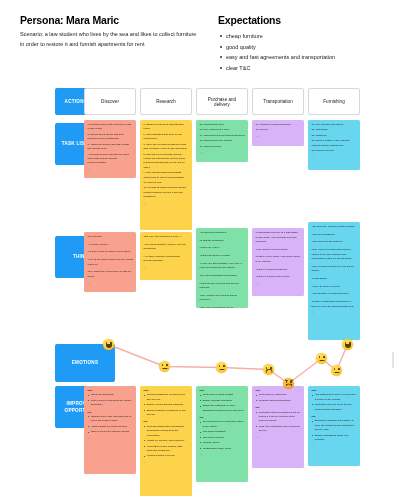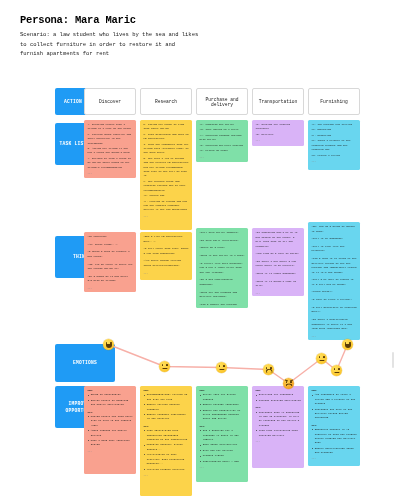--- a/index.html
+++ b/index.html
@@ -1,21 +1,21 @@
 <!DOCTYPE html>
 <html><head>
 <meta charset="utf-8">
 <style>
   html,body{margin:0;padding:0;}
   body{
     width:400px;height:499px;background:#ffffff;
     font-family:"Liberation Sans",sans-serif;
     color:#111111;overflow:hidden;position:relative;
   }
-  .stage{position:absolute;left:0;top:0;width:400px;height:499px;font-family:Liberation Mono, monospace;}
+  .stage{position:absolute;left:0;top:0;width:400px;height:499px;}
 
   
   .persona-block{position:absolute;left:20px;top:14px;width:180px;}
   .persona-title{font-size:10.5px;font-weight:bold;letter-spacing:-.2px;color:#000;margin:0 0 4px 0;}
   .persona-scenario{font-size:5.5px;line-height:1.75;color:#222;margin:0;}
 
   .exp-block{position:absolute;left:218px;top:14px;width:175px;}
   .exp-title{font-size:10.5px;font-weight:bold;letter-spacing:-.2px;color:#000;margin:0 0 5px 0;}
   .exp-list{margin:0;padding:0;list-style:none;}
   .exp-list li{font-size:5.5px;line-height:1.95;color:#222;position:relative;padding-left:8px;}
@@ -95,20 +95,29 @@
 </head>
 <body>
 
 <div class="stage">
 
   <div class="persona-block">
     <div class="persona-title">Persona: Mara Maric</div>
     <div class="persona-scenario">Scenario: a law student who lives by the sea and likes to collect furniture in order to restore it and furnish apartments for rent</div>
   </div>
 
+  <div class="exp-block">
+    <div class="exp-title">Expectations</div>
+    <ul class="exp-list" id="exp-list">
+        <li>cheap furniture</li>
+        <li>good quality</li>
+        <li>easy and fast agreements and transportation</li>
+        <li>clear T&amp;C</li>
+      </ul>
+  </div>
 
   <div class="rowlabel phase" id="label-phase" style="left: 55px; width: 60px;">ACTION / PHASE</div>
   <div class="phase-row" id="phase-row">
       <div class="phase-cell" style="left: 84px; width: 52px;">Discover</div>
       <div class="phase-cell" style="left: 140px; width: 52px;">Research</div>
       <div class="phase-cell" style="left: 196px; width: 52px;">Purchase and delivery</div>
       <div class="phase-cell" style="left: 252px; width: 52px;">Transportation</div>
       <div class="phase-cell" style="left: 308px; width: 52px;">Furnishing</div>
     </div>
 

